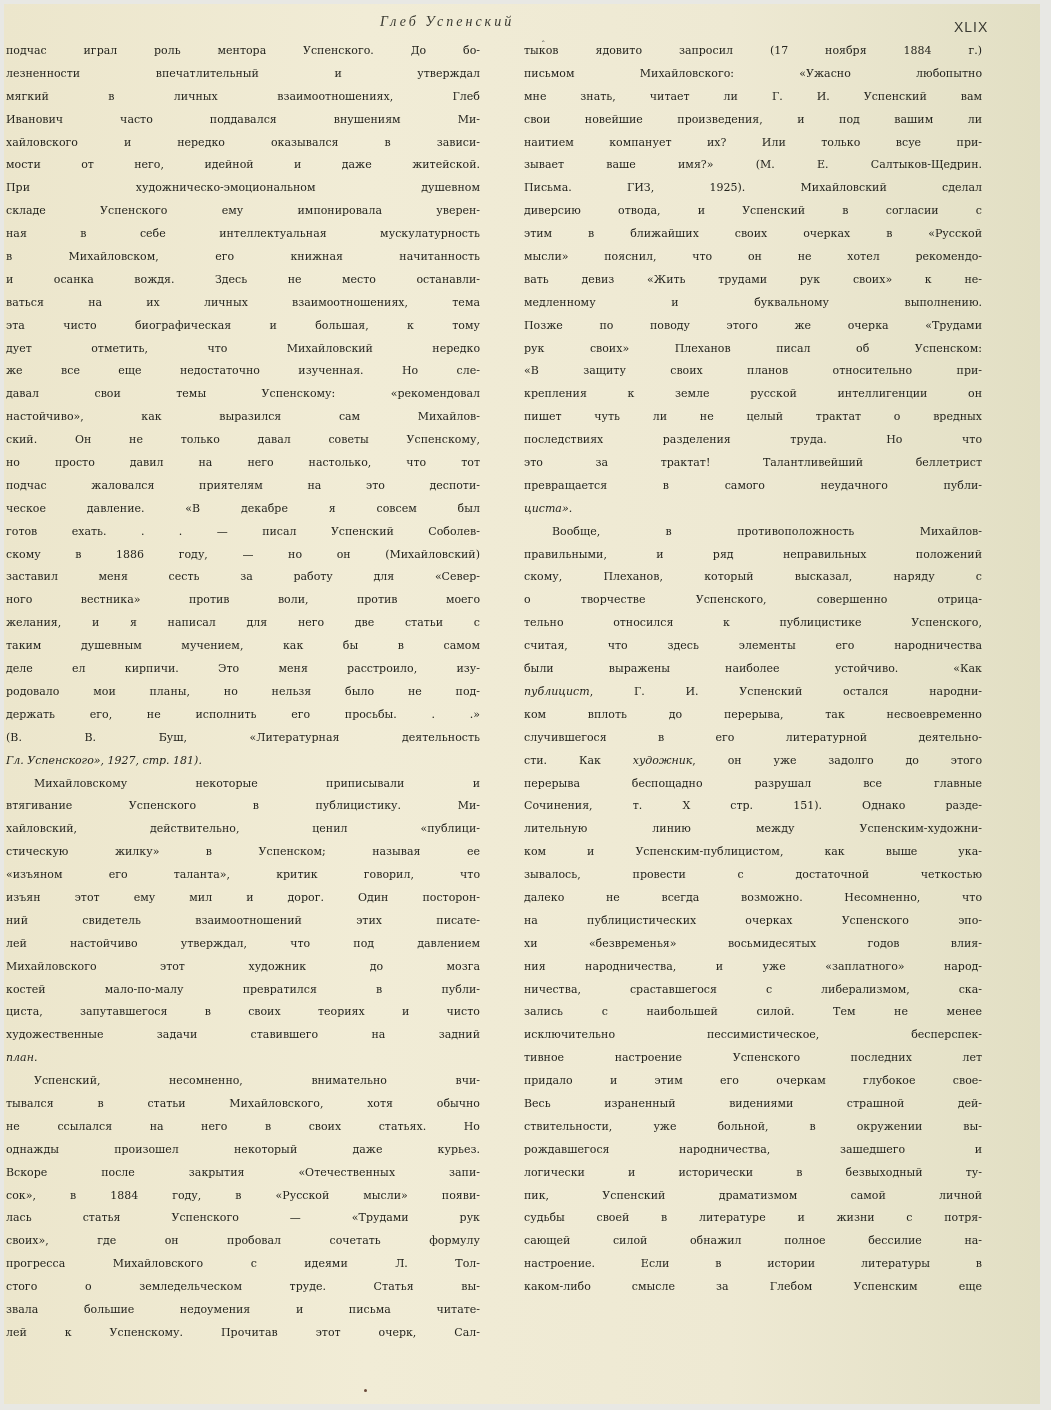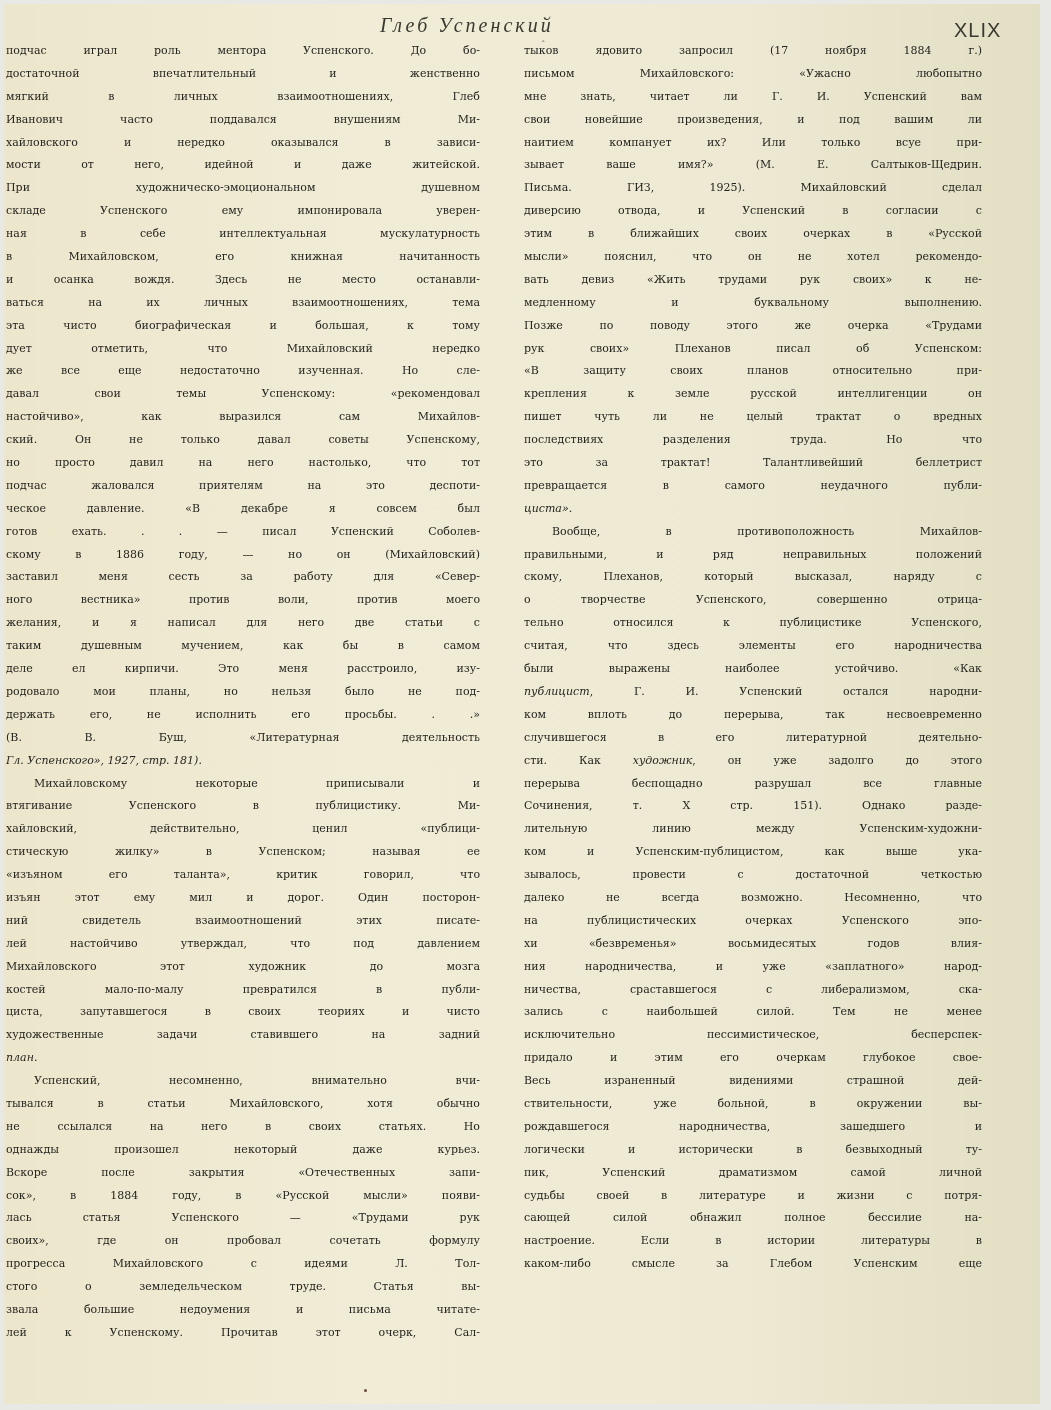--- a/index.html
+++ b/index.html
@@ -9,21 +9,21 @@
       font-family: "DejaVu Serif", serif;
     }
     .page {
       position: absolute; left: 4px; top: 4px;
       width: 1036px; height: 1400px;
       background: linear-gradient(90deg, #ece6cc 0%, #f1ecd6 35%, #eee9d3 70%, #e2dfc4 100%);
     }
     .running-head {
       position: absolute; top: 7px; left: 0; width: 100%; height: 22px;
       font-family: "Liberation Serif", serif; font-style: italic;
-      font-size: 20px; color: #3a3a32; letter-spacing: 3px; text-align: right;
+      font-size: 14px; color: #3a3a32; letter-spacing: 3px; text-align: right;
     }
     .running-title { position: absolute; left: 376px; top: 3px; }
     .page-number { position: absolute; left: 950px; top: 8px; letter-spacing: 1px; font-style: normal; font-family: "Liberation Sans", sans-serif; }
     .column {
       position: absolute; top: 36px;
       font-family: "DejaVu Serif", serif;
       font-size: 11px; line-height: 22.9px;
       color: #25251f;
     }
     .col-left { left: 2px; width: 474px; }
@@ -44,21 +44,21 @@
 <div class="page">
   <div class="running-head">
     <span class="running-title">Глеб Успенский</span>
     <span class="page-number">XLIX</span>
   </div>
 
   <span class="caret-mark">ˆ</span>
 
   <div class="column col-left" id="col-left">
       <span class="line">подчас играл роль ментора Успенского. До бо-</span>
-      <span class="line">достаточной впечатлительный и женственно</span>
+      <span class="line">лезненности впечатлительный и утверждал</span>
       <span class="line">мягкий в личных взаимоотношениях, Глеб</span>
       <span class="line">Иванович часто поддавался внушениям Ми-</span>
       <span class="line">хайловского и нередко оказывался в зависи-</span>
       <span class="line">мости от него, идейной и даже житейской.</span>
       <span class="line">При художническо-эмоциональном душевном</span>
       <span class="line">складе Успенского ему импонировала уверен-</span>
       <span class="line">ная в себе интеллектуальная мускулатурность</span>
       <span class="line">в Михайловском, его книжная начитанность</span>
       <span class="line">и осанка вождя. Здесь не место останавли-</span>
       <span class="line">ваться на их личных взаимоотношениях, тема</span>
@@ -146,20 +146,21 @@
       <span class="line">лительную линию между Успенским-художни-</span>
       <span class="line">ком и Успенским-публицистом, как выше ука-</span>
       <span class="line">зывалось, провести с достаточной четкостью</span>
       <span class="line">далеко не всегда возможно. Несомненно, что</span>
       <span class="line">на публицистических очерках Успенского эпо-</span>
       <span class="line">хи «безвременья» восьмидесятых годов влия-</span>
       <span class="line">ния народничества, и уже «заплатного» народ-</span>
       <span class="line">ничества, сраставшегося с либерализмом, ска-</span>
       <span class="line">зались с наибольшей силой. Тем не менее</span>
       <span class="line">исключительно пессимистическое, бесперспек-</span>
+      <span class="line">тивное настроение Успенского последних лет</span>
       <span class="line">придало и этим его очеркам глубокое свое-</span>
       <span class="line">Весь израненный видениями страшной дей-</span>
       <span class="line">ствительности, уже больной, в окружении вы-</span>
       <span class="line">рождавшегося народничества, зашедшего и</span>
       <span class="line">логически и исторически в безвыходный ту-</span>
       <span class="line">пик, Успенский драматизмом самой личной</span>
       <span class="line">судьбы своей в литературе и жизни с потря-</span>
       <span class="line">сающей силой обнажил полное бессилие на-</span>
       <span class="line">настроение. Если в истории литературы в</span>
       <span class="line">каком-либо смысле за Глебом Успенским еще</span>

